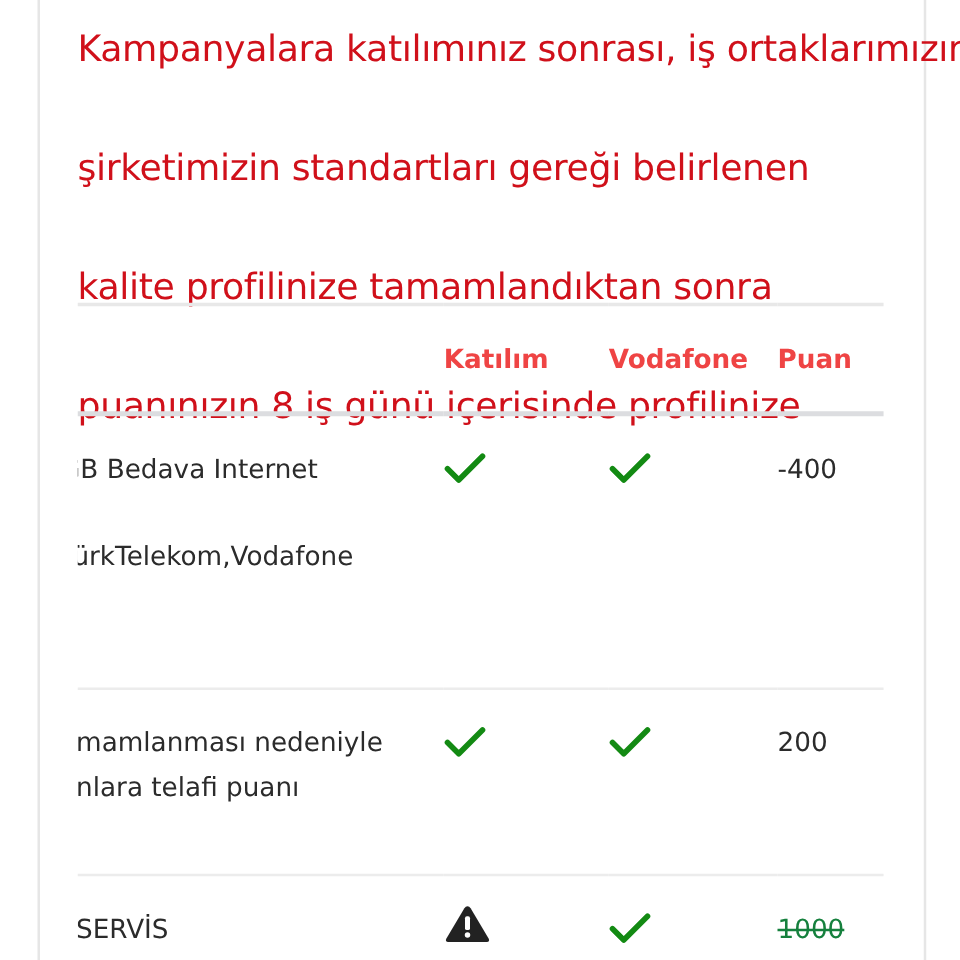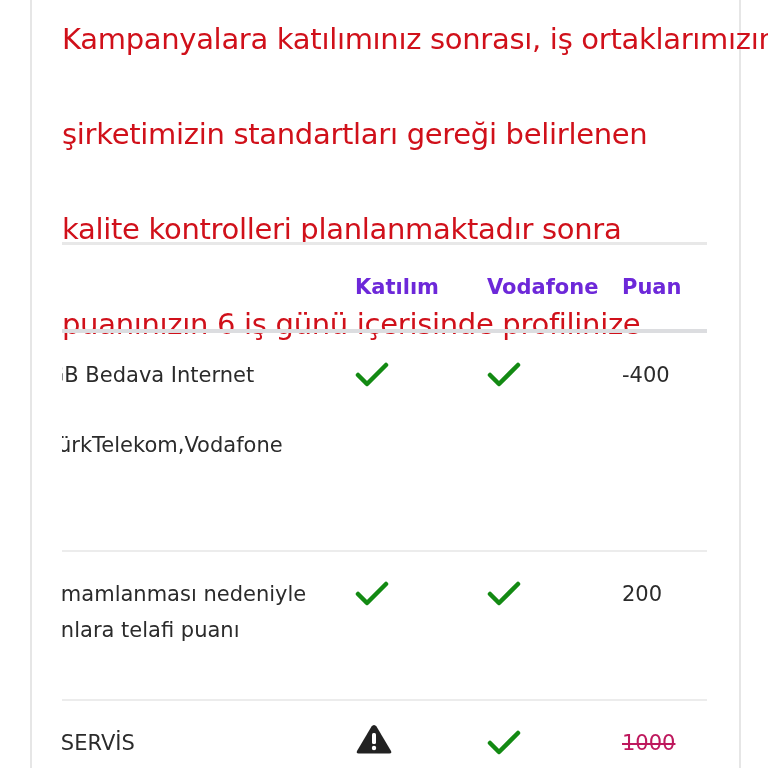--- a/index.html
+++ b/index.html
@@ -5,52 +5,52 @@
   html, body { margin:0; padding:0; background:#ffffff; }
   body { width:768px; height:768px; overflow:hidden; position:relative;
          font-family:"DejaVu Sans","Liberation Sans",sans-serif; }
   .card { position:absolute; left:30px; top:-10px; width:707px; height:800px;
           border-left:2px solid #e6e6e6; border-right:2px solid #e6e6e6; background:#fff; }
   .notice { position:absolute; left:62px; top:-32px; width:640px; color:#d0101a;
             font-size:29px; line-height:47px; letter-spacing:-0.3px; }
   .notice div { white-space:nowrap;margin-top:48px; }
   .tablewrap { position:absolute; left:62px; top:242px; width:645px; overflow:hidden; }
   table { border-collapse:collapse; width:645px; table-layout:fixed; }
-  thead th { height:84px; font-weight:bold; font-size:21px; color:#6d28d9; text-align:left;
+  thead th { height:84px; font-weight:bold; font-size:21px; color:#ef4444; text-align:left;
              border-top:3px solid #e8e8e8; border-bottom:4px solid #dcdde0; padding:0; }
   td { vertical-align:top; font-size:21px; color:#2b2b2b; padding:0;
        border-bottom:2px solid #ececec; }
   .col-name { width:293px; }
   .col-k { width:132px; }
   .col-c { width:135px; }
   .col-p { width:85px; }
   .name-cell { position:relative; overflow:hidden; }
   .name-inner { margin-left:-14px; white-space:nowrap; line-height:36px; }
   .row1 td { height:188px; }
   .row1 .name-inner { padding-top:24px; }
   .row1 .name-inner .l2 { margin-top:34px; }
   .row2 td { height:118px; }
   .row2 .name-inner { padding-top:24px; }
   .row3 td { height:118px; }
   .row3 .name-inner { padding-top:24px; }
   .icon-cell { padding-top:29px !important; }
   .val-cell { padding-top:24px !important; line-height:36px; }
-  .strike { text-decoration:line-through; color:#be185d; }
+  .strike { text-decoration:line-through; color:#15803d; }
   svg { display:block; }
 </style>
 </head>
 <body>
 
 <div class="card"></div>
 
 <div class="notice">
   <div>Kampanyalara katılımınız sonrası, iş ortaklarımızın veya</div>
   <div>şirketimizin standartları gereği belirlenen</div>
-  <div>kalite kontrolleri planlanmaktadır sonra</div>
-  <div>puanınızın 6 iş günü içerisinde profilinize</div>
+  <div>kalite profilinize tamamlandıktan sonra</div>
+  <div>puanınızın 8 iş günü içerisinde profilinize</div>
 </div>
 
 <div class="tablewrap">
   <table>
     <colgroup>
       <col class="col-name">
         <col class="col-k">
         <col class="col-c">
         <col class="col-p">
     </colgroup>

